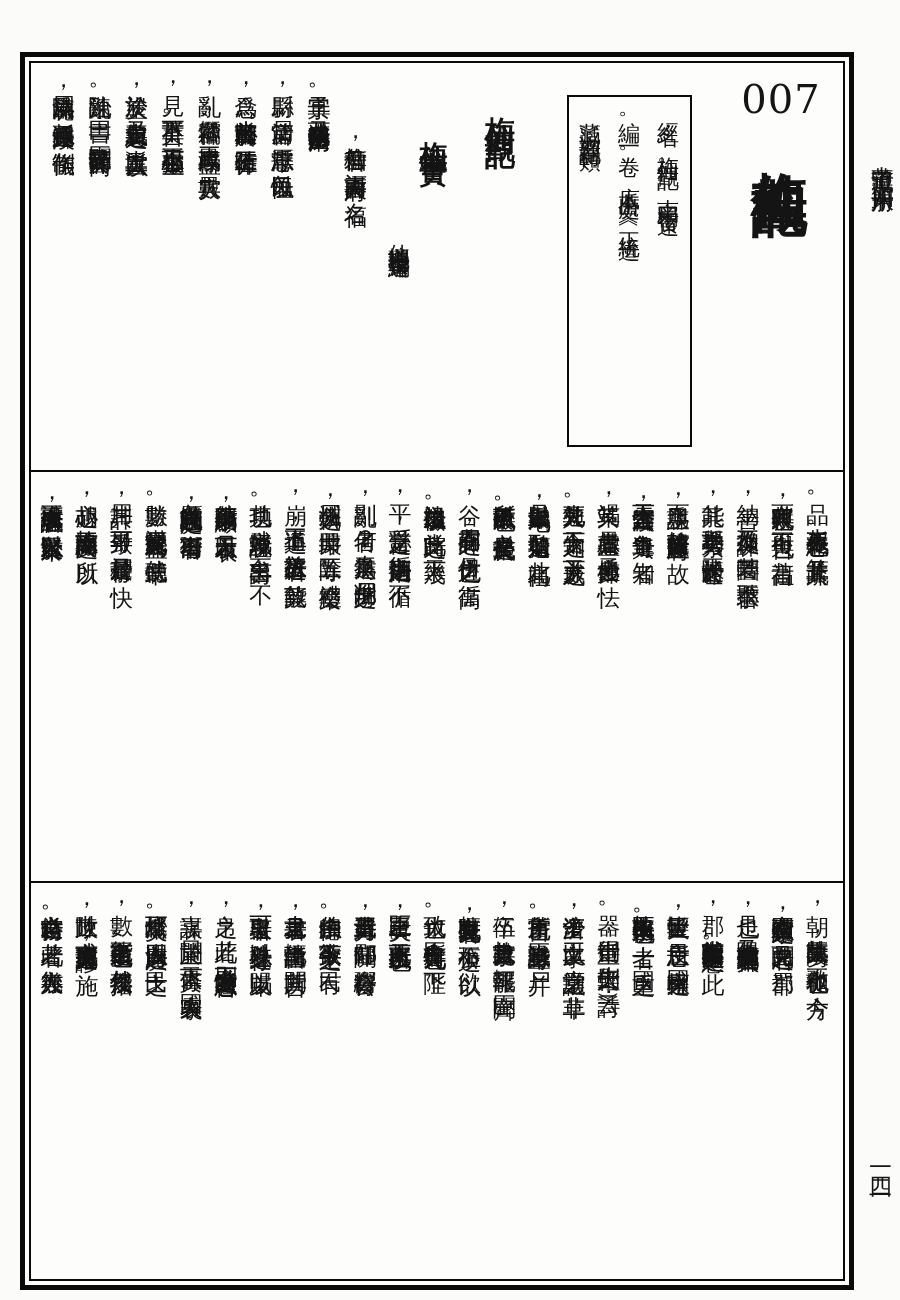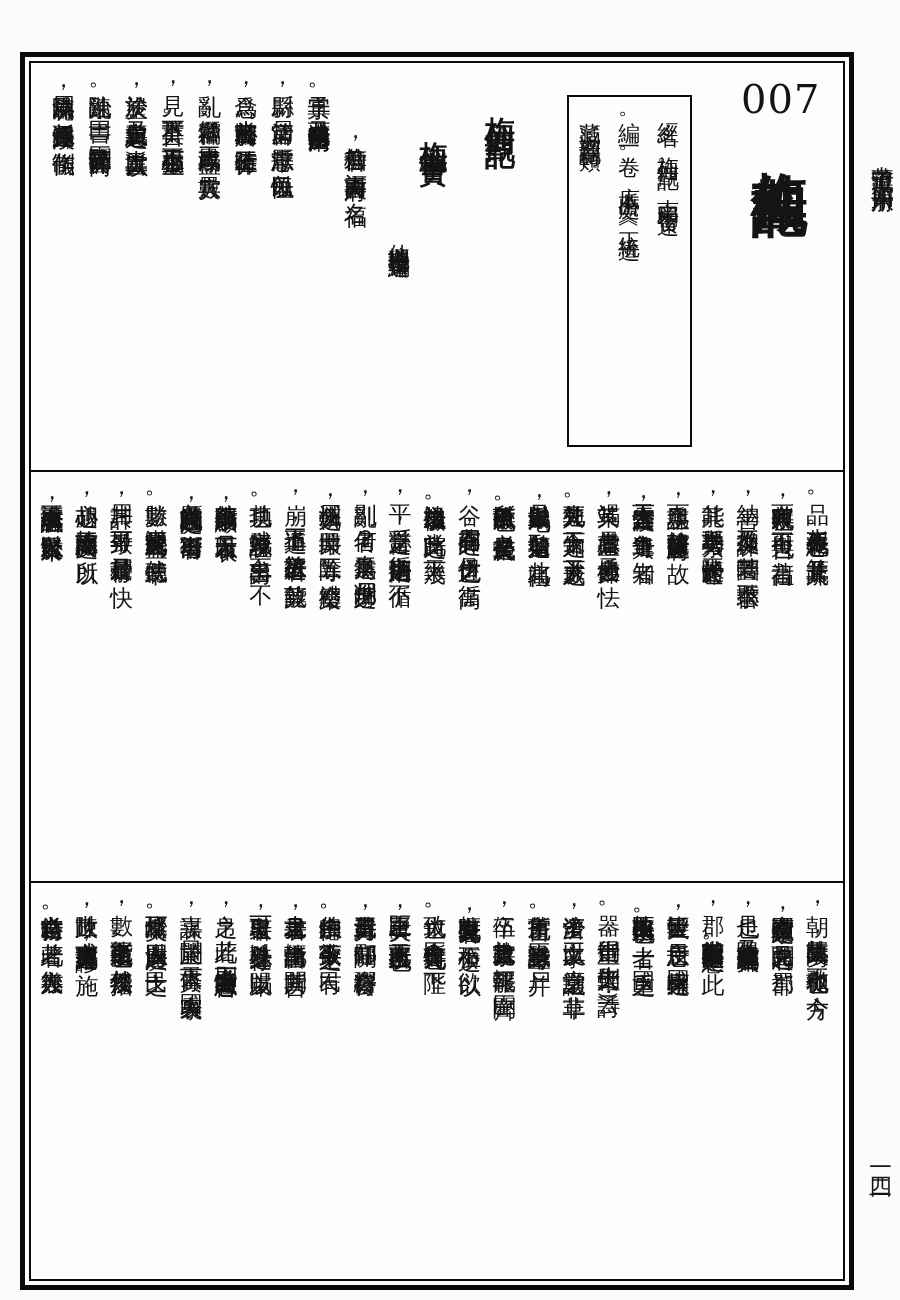--- a/index.html
+++ b/index.html
@@ -30,21 +30,21 @@
   .reg-top .cols { left:14px; top:14px; bottom:8px; width:329px; }
   .reg-middle .cols, .reg-bottom .cols { left:12px; right:8px; top:14px; bottom:10px; }
   .col {
     font-size:23px; line-height:34.8px; letter-spacing:0.8px;
     white-space:nowrap;
   }
   .reg-top .col { line-height:36.5px; }
   .reg-top .col:first-child { text-indent:52px; }
 
   
-  .title-block { position:absolute; top:13px; right:22px; width:80px; text-align:left; }
+  .title-block { position:absolute; top:13px; right:22px; width:80px; text-align:center; }
   .title-number { font-size:40px; line-height:46px; letter-spacing:1px; font-weight:400; }
   .title-chars {
     writing-mode:vertical-rl; font-size:56px; font-weight:bold;
     line-height:62px; letter-spacing:3px; margin:5px auto 0;
   }
 
   
   .annotation-box {
     position:absolute; top:32px; right:151px;
     width:125px; height:352px; box-sizing:border-box;

